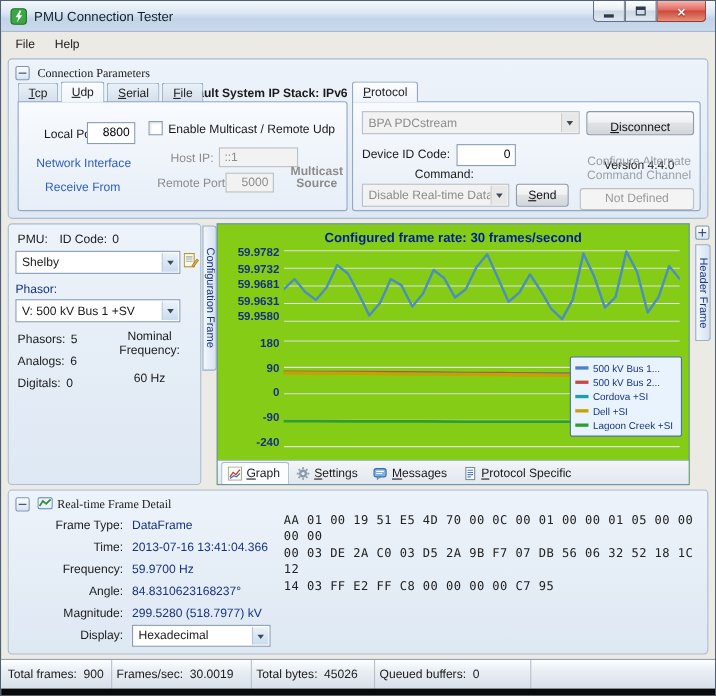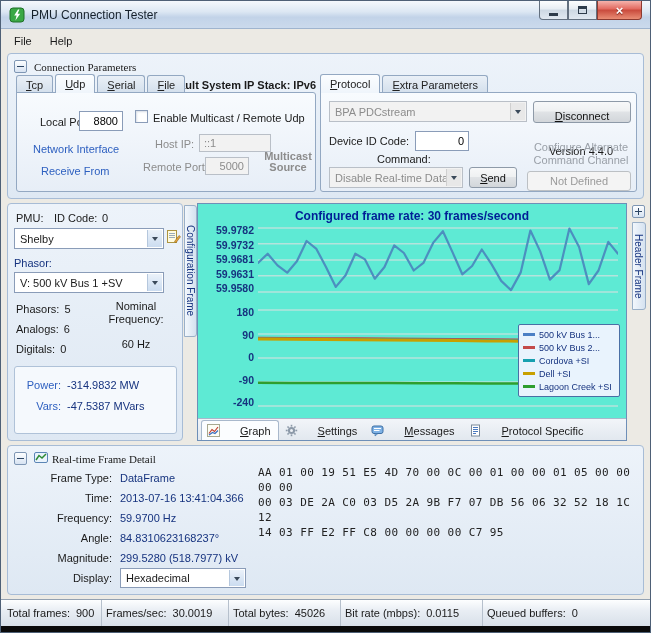--- a/index.html
+++ b/index.html
@@ -48,30 +48,30 @@
 .pmu-panel{position:absolute;left:6px;top:202px;width:176px;height:238px;background:linear-gradient(#EDF3FA,#DEE8F3);border:1px solid #A7BCD6;border-radius:4px;}
 .powerbox{position:absolute;left:6px;top:162px;width:163px;height:68px;background:#F5F9FD;border:1px solid #AFC2D8;border-radius:3px;padding-top:12px;}
 .pv-row{display:flex;margin-bottom:9px;}
 .pv-label{width:46px;text-align:right;color:#2E60C0;flex:none;}
 .pv-value{margin-left:6px;color:#16337F;}
 .count-row{display:flex;margin-bottom:8px;}
 .count-label{margin-right:5px;}
 .vstrip-tab{position:absolute;writing-mode:vertical-rl;font-size:10px;color:#16337F;background:linear-gradient(to right,#F2F7FC,#D5E2F0);border:1px solid #9AB0C8;border-radius:0 3px 3px 0;display:flex;align-items:center;justify-content:center;}
 .right-strip{position:absolute;left:629px;top:204px;width:17px;display:flex;flex-direction:column;align-items:center;gap:4px;}
 .right-strip .vstrip-tab{position:static;width:14px;height:88px;}
-.graph-panel{position:absolute;left:196px;top:202px;width:430px;height:238px;background:#5eead4;border:1px solid #6E8FB8;}
+.graph-panel{position:absolute;left:196px;top:202px;width:430px;height:238px;background:#84cc16;border:1px solid #6E8FB8;}
 .chart-title{position:absolute;top:5px;left:0;width:100%;text-align:center;color:#001E96;font-weight:bold;font-size:12px;}
 .yticks{position:absolute;display:flex;flex-direction:column;justify-content:space-between;align-items:flex-end;font-size:10.5px;font-weight:bold;color:#16337F;}
 .plot{position:absolute;}
 .legend{position:absolute;left:320px;top:120px;width:102px;background:#E9F3FD;border:1px solid #4A6FA5;border-radius:2px;padding:3px 4px;z-index:3;}
 .legend-item{display:flex;align-items:center;height:13px;}
 .swatch{width:12px;height:3px;margin-right:4px;flex:none;}
 .legend-label{font-size:9px;color:#16337F;white-space:nowrap;}
 .graph-tabs{position:absolute;left:0;bottom:0;width:100%;height:22px;background:linear-gradient(#F2F5F9,#E2E8EF);border-top:1px solid #A8B8CC;display:flex;align-items:flex-end;padding-left:3px;}
-.gtab{display:flex;align-items:center;gap:20px;padding:3px 7px 3px 5px;border:1px solid transparent;border-bottom:none;color:#1a1a1a;}
+.gtab{display:flex;align-items:center;gap:4px;padding:3px 7px 3px 5px;border:1px solid transparent;border-bottom:none;color:#1a1a1a;}
 .gtab.active{background:#FBFDFF;border-color:#A8B8CC;border-radius:3px 3px 0 0;}
 .gicon{width:13px;height:13px;flex:none;}
 .fd-rows{position:absolute;left:4px;top:22px;}
 .fd-row{display:flex;align-items:center;height:20px;}
 .fd-label{width:100px;text-align:right;color:#1a1a1a;flex:none;}
 .fd-value{margin-left:8px;color:#16337F;white-space:nowrap;}
 .display-row{position:absolute;left:4px;top:122px;width:260px;}
 .hex-dump{position:absolute;left:250px;top:19px;font-family:"DejaVu Sans Mono","Liberation Mono",monospace;font-size:11px;line-height:15px;color:#222;letter-spacing:0.4px;}
 .statusbar{position:absolute;left:0;top:598px;width:100%;height:27px;background:linear-gradient(#FDFEFF,#E9EEF4 40%,#D8E0E9);border-top:1px solid #93A1B1;display:flex;align-items:center;padding-left:2px;}
 .status-item{display:flex;align-items:center;height:100%;border-right:1px solid #B6C0CC;padding-left:4px;}
@@ -138,21 +138,20 @@
       <span class="lbl" style="left:136px;top:19px;">Enable Multicast / Remote Udp</span>
       <span class="lbl dis" style="left:138px;top:45px;">Host IP:</span>
       <input class="input disabled" style="left: 182px; top: 41px; width: 72px; height: 18px;" value="::1">
       <span class="lbl dis" style="left:126px;top:68px;">Remote Port:</span>
       <input class="input disabled num" style="left: 188px; top: 64px; width: 44px; height: 18px;" value="5000">
       <span class="lbl dis bold multisrc">Multicast Source</span>
     </div>
 
     <div class="tabs" style="left:312px;top:20px;">
       <span class="tab accel active">Protocol</span>
-      <span class="tab accel">Extra Parameters</span>
     </div>
 
     <div class="tab-panel" style="left:312px;top:38px;width:317px;height:100px;">
       <div class="combo disabled" style="left:8px;top:8px;width:198px;">
         <span>BPA PDCstream</span>
         <span class="arrow">
             <span class="tri"></span>
           </span>
       </div>
       <div class="btn" style="left:212px;top:8px;width:98px;height:22px;align-items:flex-end;">
@@ -214,30 +213,20 @@
           <span class="count-label">Analogs:</span>
           <span>6</span>
         </div>
         <div class="count-row">
           <span class="count-label">Digitals:</span>
           <span>0</span>
         </div>
       </div>
     <span class="lbl" style="left:86px;top:96px;width:84px;text-align:center;white-space:normal;line-height:13px;">Nominal Frequency:</span>
     <span class="lbl" style="left:86px;top:134px;width:84px;text-align:center;">60 Hz</span>
-    <div class="powerbox">
-      <div class="pv-row">
-        <span class="pv-label">Power:</span>
-        <span class="pv-value">-314.9832 MW</span>
-      </div>
-      <div class="pv-row">
-        <span class="pv-label">Vars:</span>
-        <span class="pv-value">-47.5387 MVars</span>
-      </div>
-    </div>
   </div>
 
   <div class="vstrip-tab" style="left:183px;top:204px;width:13px;height:132px;">Configuration Frame</div>
 
   <div class="graph-panel">
     <div class="chart-title">Configured frame rate: 30 frames/second</div>
 
     <div class="yticks" style="left:2px;top:20px;width:54px;height:70px;">
 
     <span>59.9782</span>
@@ -417,23 +406,19 @@
       </div>
       <div class="status-item">
         <span class="status-label">Frames/sec:</span>
         <span class="status-value">30.0019</span>
       </div>
       <div class="status-item">
         <span class="status-label">Total bytes:</span>
         <span class="status-value">45026</span>
       </div>
       <div class="status-item">
-        <span class="status-label">Bit rate (mbps):</span>
-        <span class="status-value">0.0115</span>
-      </div>
-      <div class="status-item">
         <span class="status-label">Queued buffers:</span>
         <span class="status-value">0</span>
       </div>
     </div>
 
   <div class="bottom-edge"></div>
 </div>
 
 </body></html>

